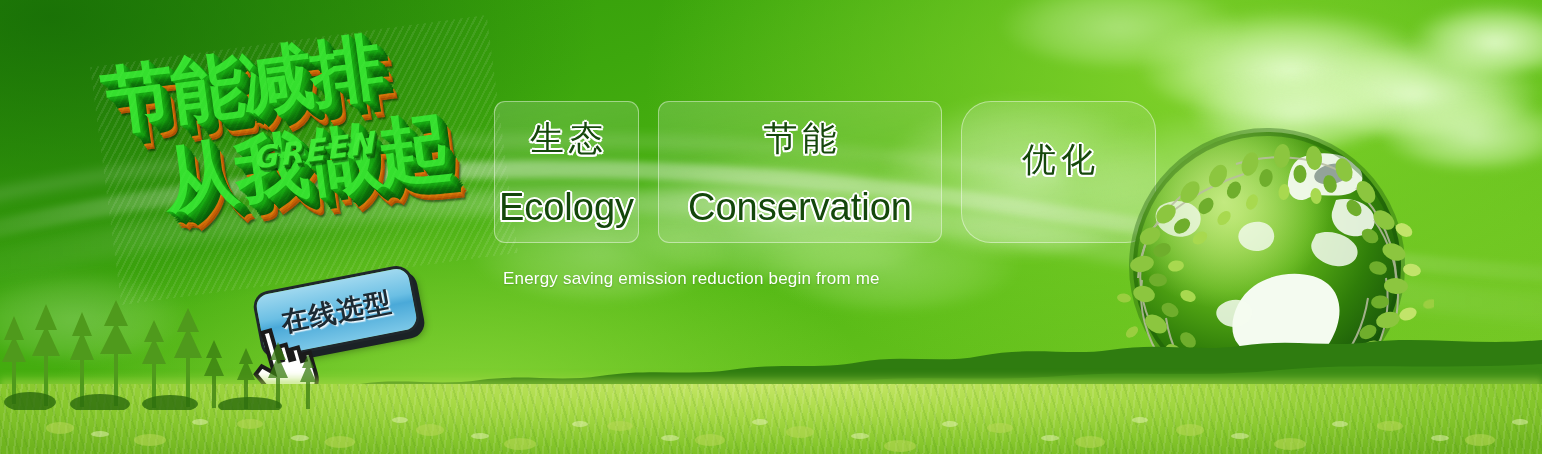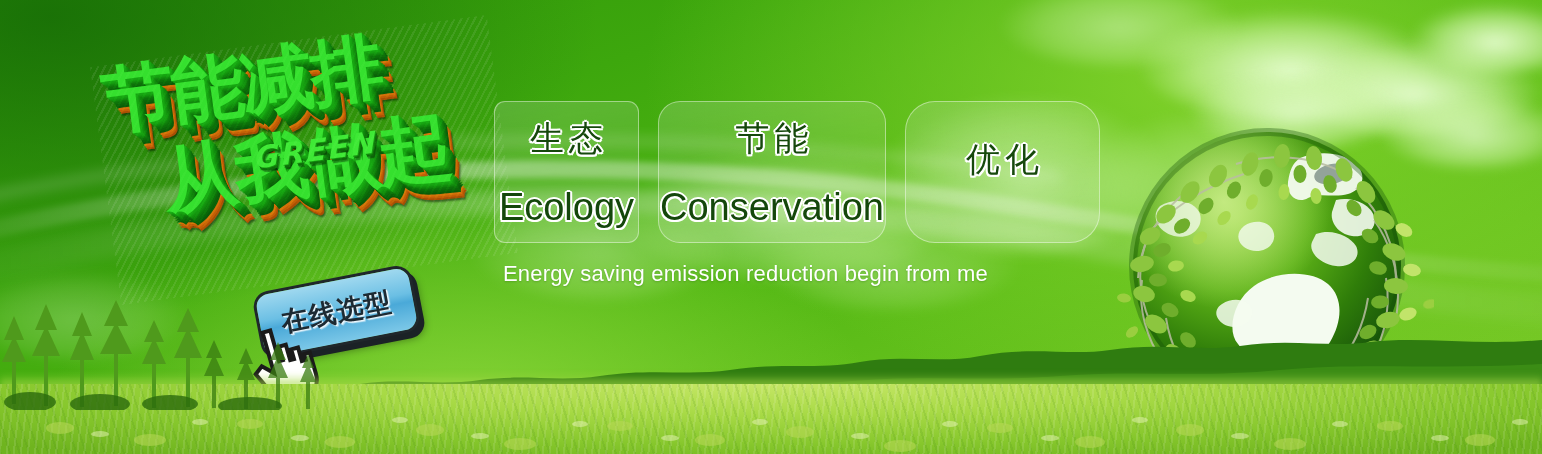--- a/index.html
+++ b/index.html
@@ -156,44 +156,44 @@
   .card {
     position:relative;
     border:1px solid rgba(255,255,255,.42);
     border-radius:11px;
     background:linear-gradient(170deg, rgba(255,255,255,.17) 0%, rgba(255,255,255,.09) 45%, rgba(255,255,255,.16) 100%);
     display:flex; flex-direction:column; align-items:center; justify-content:center;
     cursor:pointer;
   }
   .card + .card { margin-left:19px; }
   .card-1 { width:145px; }
-  .card-2 { width:228px;border-radius:22px; }
+  .card-2 { width:284px; }
   .card-3 { width:195px;border-radius:30px; }
   .card-cn {
     font-family:"DejaVu Sans", sans-serif;
     font-size:34px; font-weight:normal; color:#16490c;
     letter-spacing:5px; text-indent:5px;
     margin-bottom:24px;
     text-shadow:
       -1.5px -1.5px 0 #fff, 1.5px -1.5px 0 #fff, -1.5px 1.5px 0 #fff, 1.5px 1.5px 0 #fff,
       0 -2px 0 #fff, 0 2px 0 #fff, -2px 0 0 #fff, 2px 0 0 #fff;
   }
   .card-en {
     font-family:"Liberation Sans", sans-serif;
     font-size:38px; color:#14470b; font-weight:normal;
     text-shadow:
       -1.5px -1.5px 0 #fff, 1.5px -1.5px 0 #fff, -1.5px 1.5px 0 #fff, 1.5px 1.5px 0 #fff,
       0 -2px 0 #fff, 0 2px 0 #fff, -2px 0 0 #fff, 2px 0 0 #fff;
   }
 
   
   .subtitle {
-    position:absolute; left:503px; top:261px;
+    position:absolute; left:503px; top:269px;
     font-family:"Liberation Sans", sans-serif;
-    font-size:22px; color:#ffffff;
+    font-size:17px; color:#ffffff;
     letter-spacing:.2px;
     text-shadow:0 1px 2px rgba(40,110,10,.35);
     white-space:nowrap;
   }
 
   
   .globe-wrap { position:absolute; left:1104px; top:118px; width:330px; height:320px; pointer-events:none; }
 </style>
 </head>
 <body>

